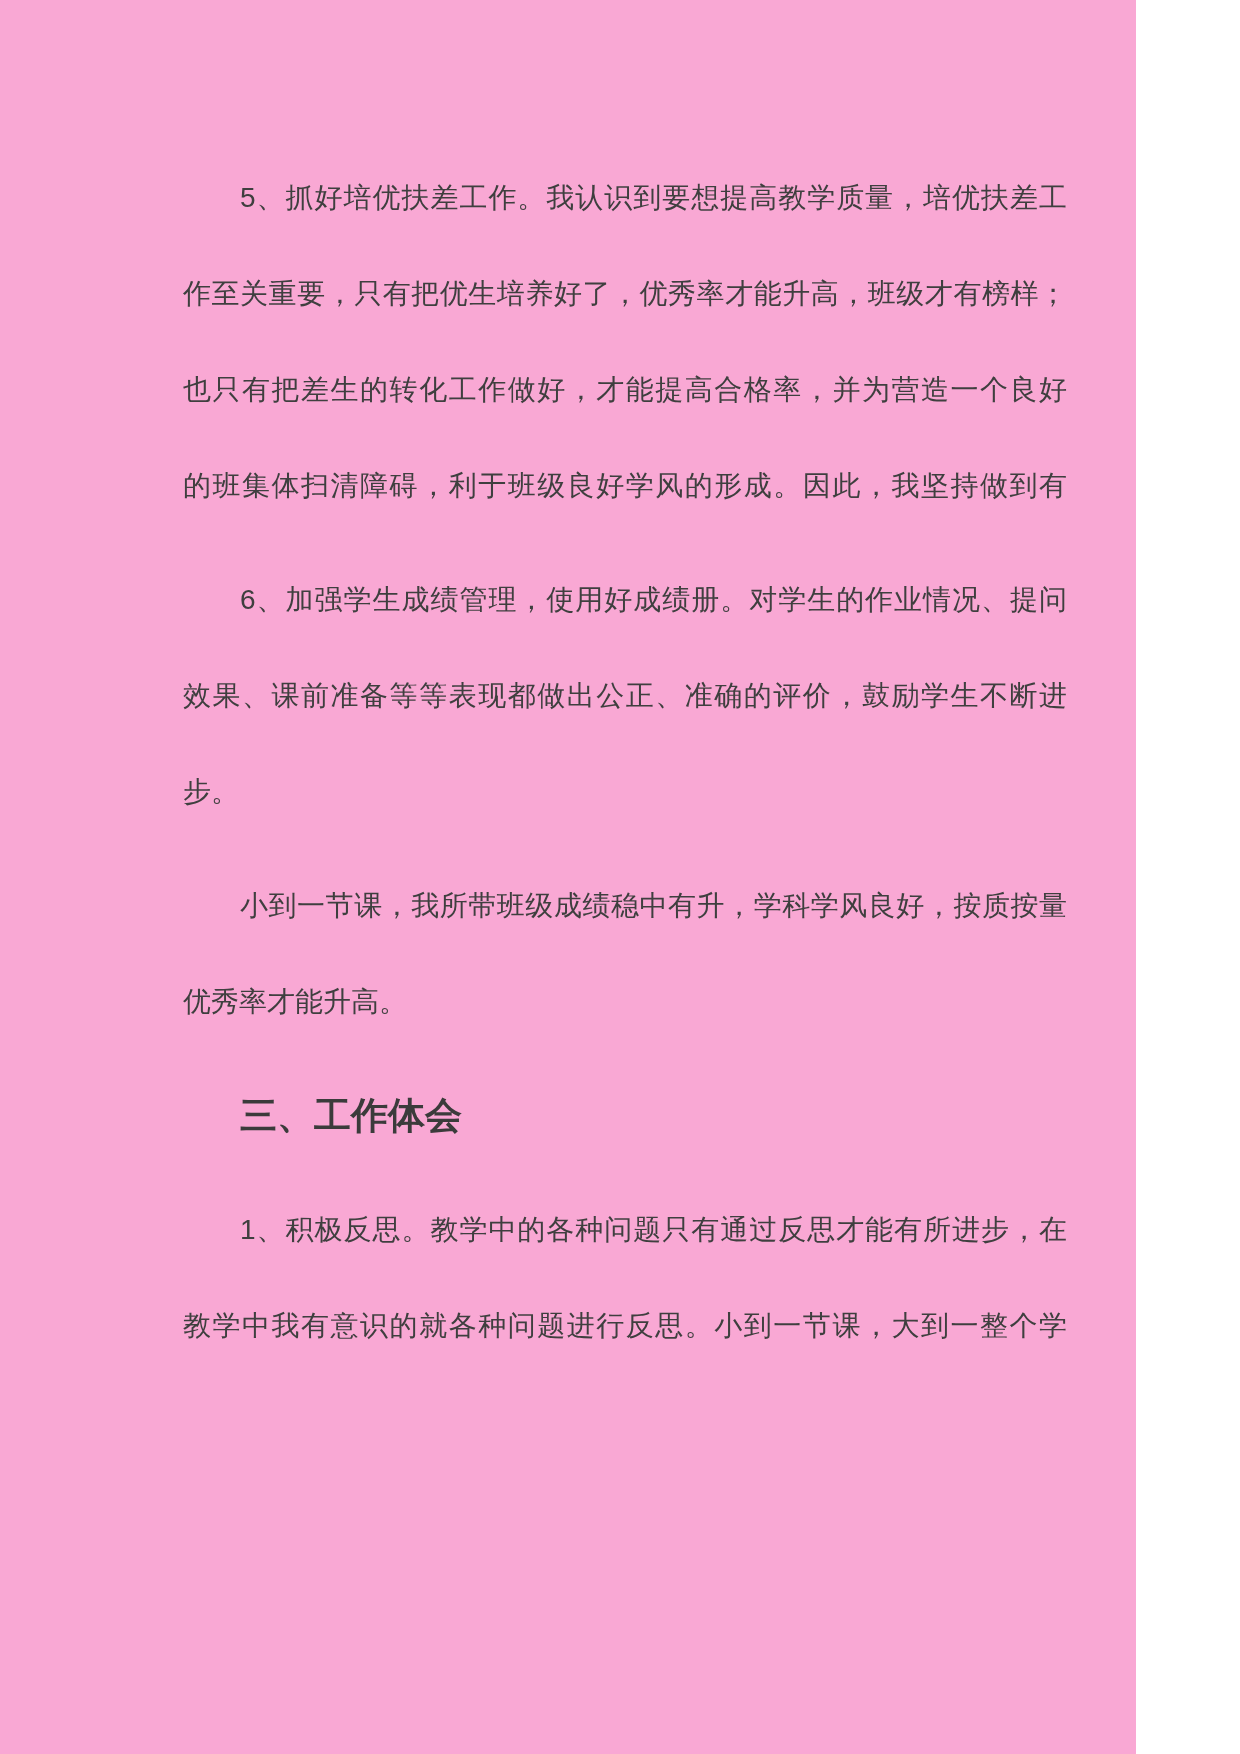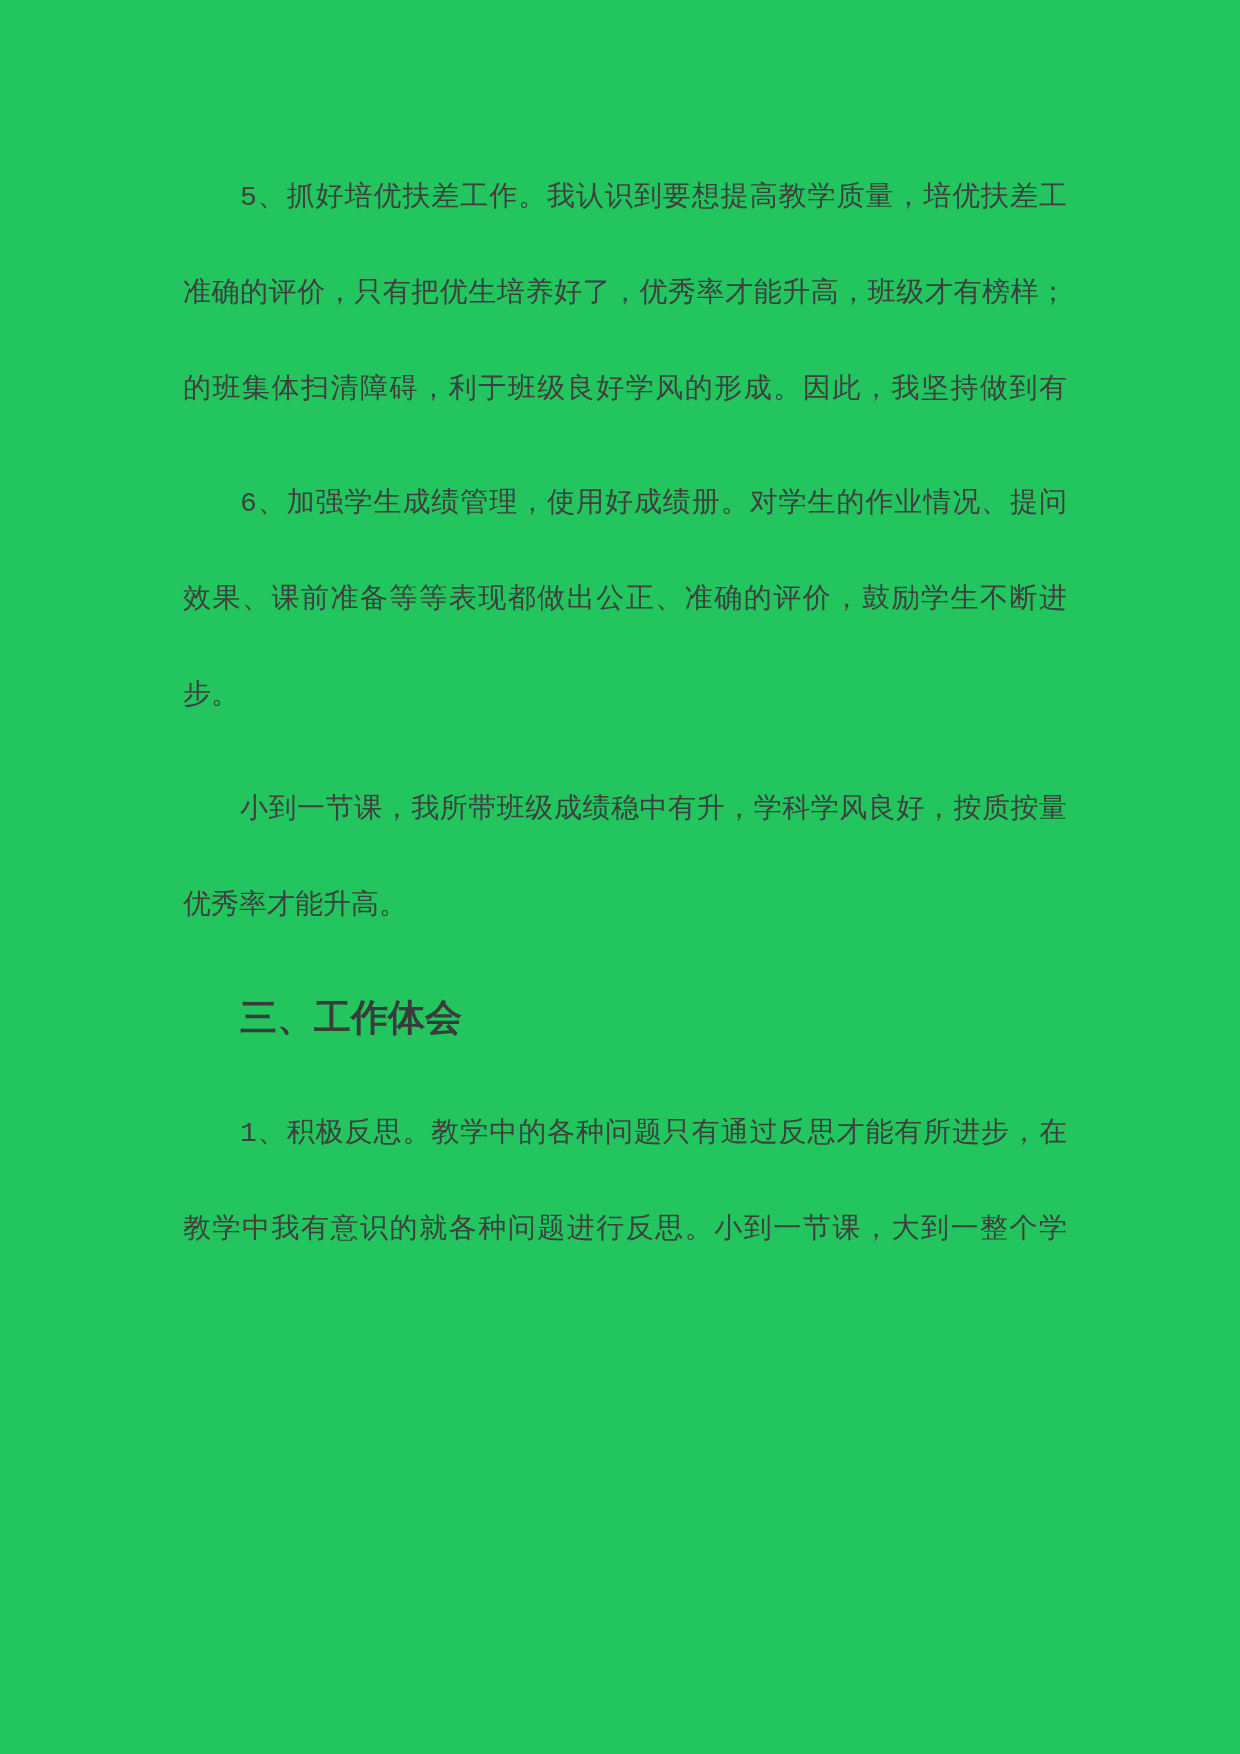--- a/index.html
+++ b/index.html
@@ -2,25 +2,25 @@
 <html><head>
 <meta charset="utf-8">
 <style>
   html, body {
     margin: 0;
     padding: 0;
     background: #ffffff;
   }
   .page {
     position: relative;
-    width: 1240px;
+    width: 1136px;
     height: 1754px;
-    background: #22c55e;
+    background: #f9a8d4;
     overflow: hidden;
-    font-family: Liberation Mono, monospace;
+    font-family: Liberation Sans, sans-serif;
   }
   .content {
     position: absolute;
     left: 183px;
     top: 150px;
     width: 884px;
   }
   .para {
     margin: 0 0 18px 0;
   }
@@ -48,21 +48,22 @@
   }
 </style>
 </head>
 <body>
 
 <div class="page">
   <div class="content">
 
     <div class="para">
       <div class="line indent">5、抓好培优扶差工作。我认识到要想提高教学质量，培优扶差工</div>
-      <div class="line">准确的评价，只有把优生培养好了，优秀率才能升高，班级才有榜样；</div>
+      <div class="line">作至关重要，只有把优生培养好了，优秀率才能升高，班级才有榜样；</div>
+      <div class="line">也只有把差生的转化工作做好，才能提高合格率，并为营造一个良好</div>
       <div class="line">的班集体扫清障碍，利于班级良好学风的形成。因此，我坚持做到有</div>
     </div>
 
     <div class="para">
       <div class="line indent">6、加强学生成绩管理，使用好成绩册。对学生的作业情况、提问</div>
       <div class="line">效果、课前准备等等表现都做出公正、准确的评价，鼓励学生不断进</div>
       <div class="line end">步。</div>
     </div>
 
     <div class="para">

